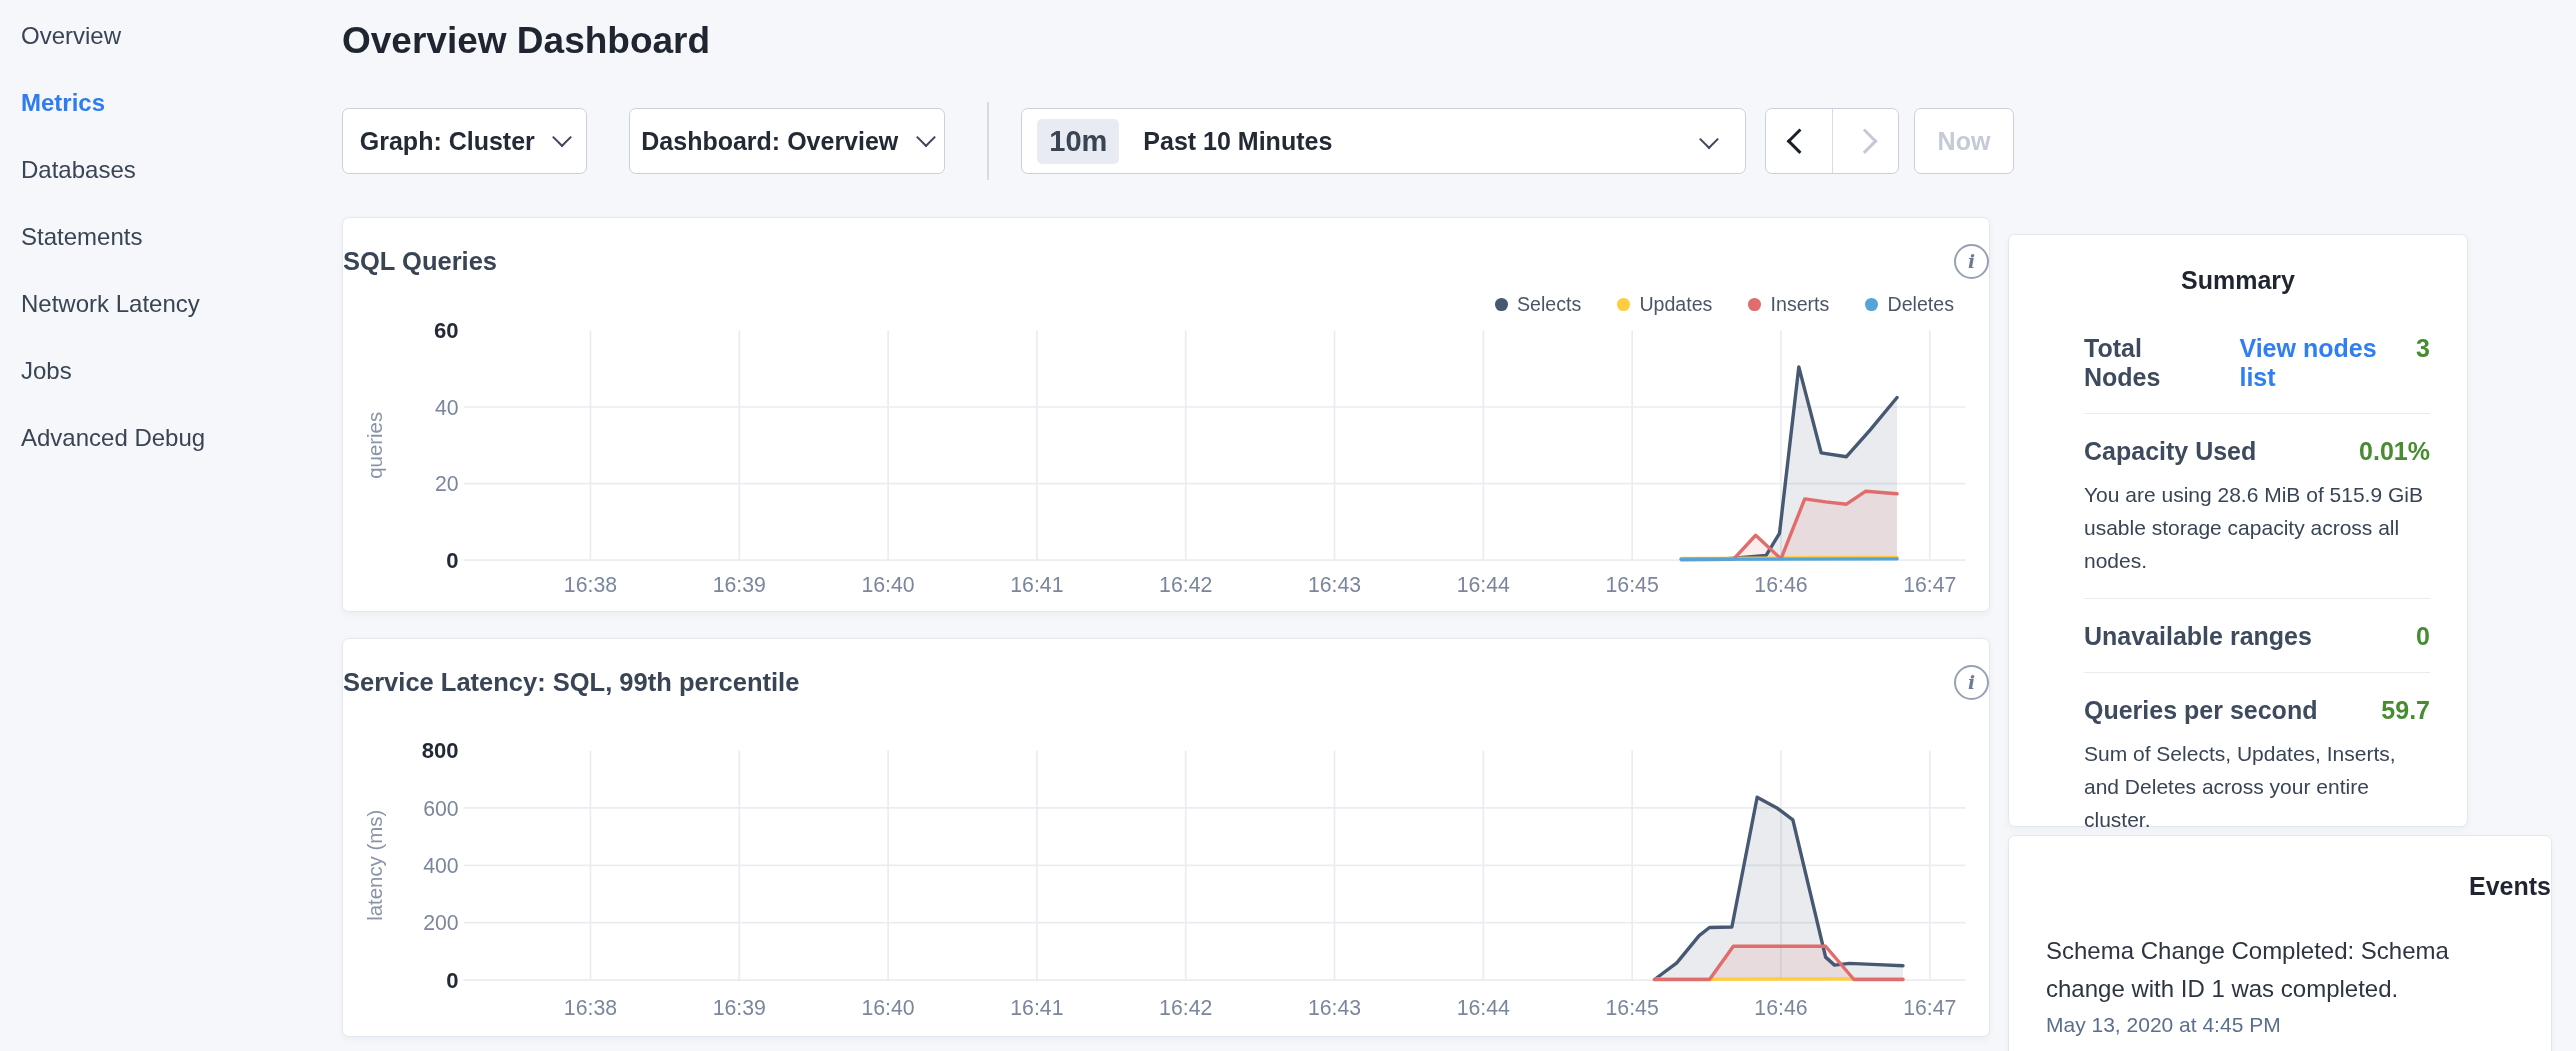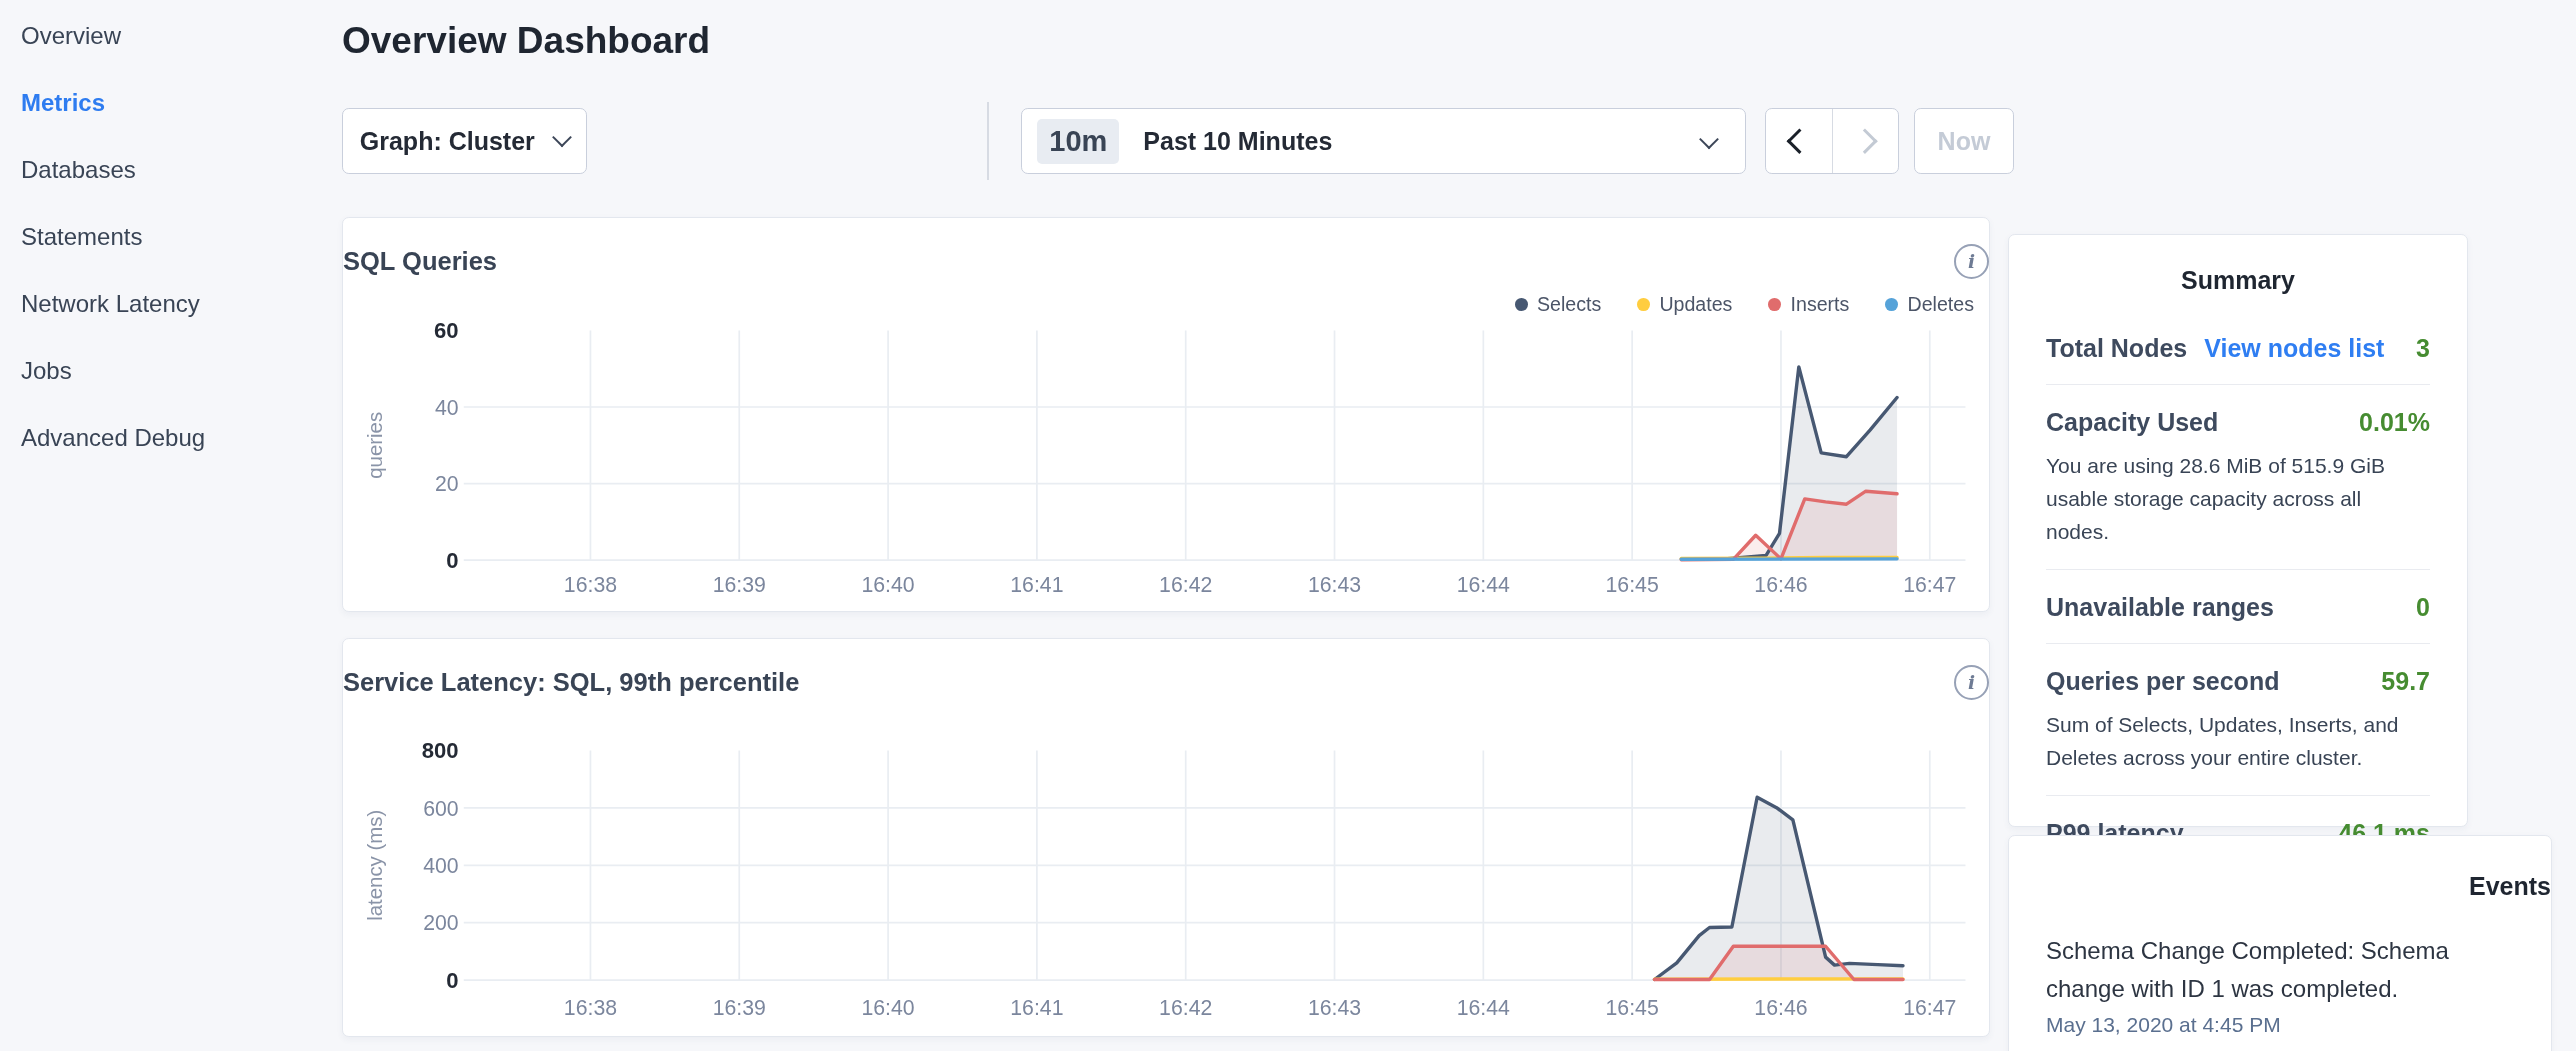--- a/index.html
+++ b/index.html
@@ -47,30 +47,30 @@
   #chart-panel-0{left:342px;top:217px;width:1648px;height:395px;}
   #chart-panel-1{left:342px;top:638px;width:1648px;height:399px;}
   #summary-panel{left:2008px;top:234px;width:460px;height:593px;}
   #events-panel{left:2008px;top:835px;width:544px;height:255px;}
 
   .chart-title{position:absolute;left:0;right:0;top:25.5px;display:flex;align-items:center;justify-content:space-between;
        font-size:25.5px;font-weight:bold;color:var(--slate);}
   .info-icon{display:inline-flex;align-items:center;justify-content:center;width:31px;height:31px;margin-left:13.6px;
        border:2.6px solid #97a1b6;border-radius:50%;color:#6e7b94;font-size:18.7px;font-style:italic;
        font-family:"DejaVu Serif",serif;cursor:pointer;flex:none;}
-  .legend{position:absolute;right:15px;display:flex;align-items:flex-end;}
+  .legend{position:absolute;right:35px;display:flex;align-items:flex-end;}
   .leg-item{display:flex;align-items:center;margin-left:36px;}
   .leg-dot{width:12.8px;height:12.8px;border-radius:50%;margin-right:9.4px;flex:none;}
   .leg-name{font-size:19.6px;color:#4c5568;}
   .chart-svg{position:absolute;left:0;top:0;}
 
   
   .s-title{margin-top:31px;text-align:center;font-size:25px;font-weight:bold;color:#1f2631;}
   .s-body{padding:0 37px;margin-top:39px;}
-  .s-row{padding:23px 0 21px;}
+  .s-row{padding:23px 0 21px;margin-left:38px;}
   .s-row+.s-row{border-top:1.7px solid var(--divider);}
   .s-line{display:flex;align-items:baseline;}
   .s-label{font-size:25px;font-weight:bold;color:#3e4a5e;}
   .s-link{font-size:25px;font-weight:bold;color:var(--accent-blue);margin-left:17px;cursor:pointer;}
   .s-value{margin-left:auto;font-size:25px;font-weight:bold;color:var(--green);}
   .s-desc{margin:12px 0 0;font-size:21px;line-height:33px;color:var(--slate);}
 
   
   .e-title{margin-top:36px;text-align:right;font-size:25px;font-weight:bold;color:#1f2631;}
   .e-body{padding:0 37px;}
@@ -89,20 +89,24 @@
     <div class="nav-item">Statements</div>
     <div class="nav-item">Network Latency</div>
     <div class="nav-item">Jobs</div>
     <div class="nav-item">Advanced Debug</div>
   </div>
 
   <div class="page-title">Overview Dashboard</div>
 
   <div class="btn" style="left:342px;width:245px;">
     <span>Graph: Cluster</span>
+    <span class="chev down"></span>
+  </div>
+  <div class="btn" style="left:629px;width:316px;">
+    <span>Dashboard: Overview</span>
     <span class="chev down"></span>
   </div>
   <div class="toolbar-divider"></div>
   <div class="time-select">
     <span class="time-chip">10m</span>
     <span class="time-label">Past 10 Minutes</span>
     <span class="chev down"></span>
   </div>
   <div class="range-group">
     <div class="range-half">

